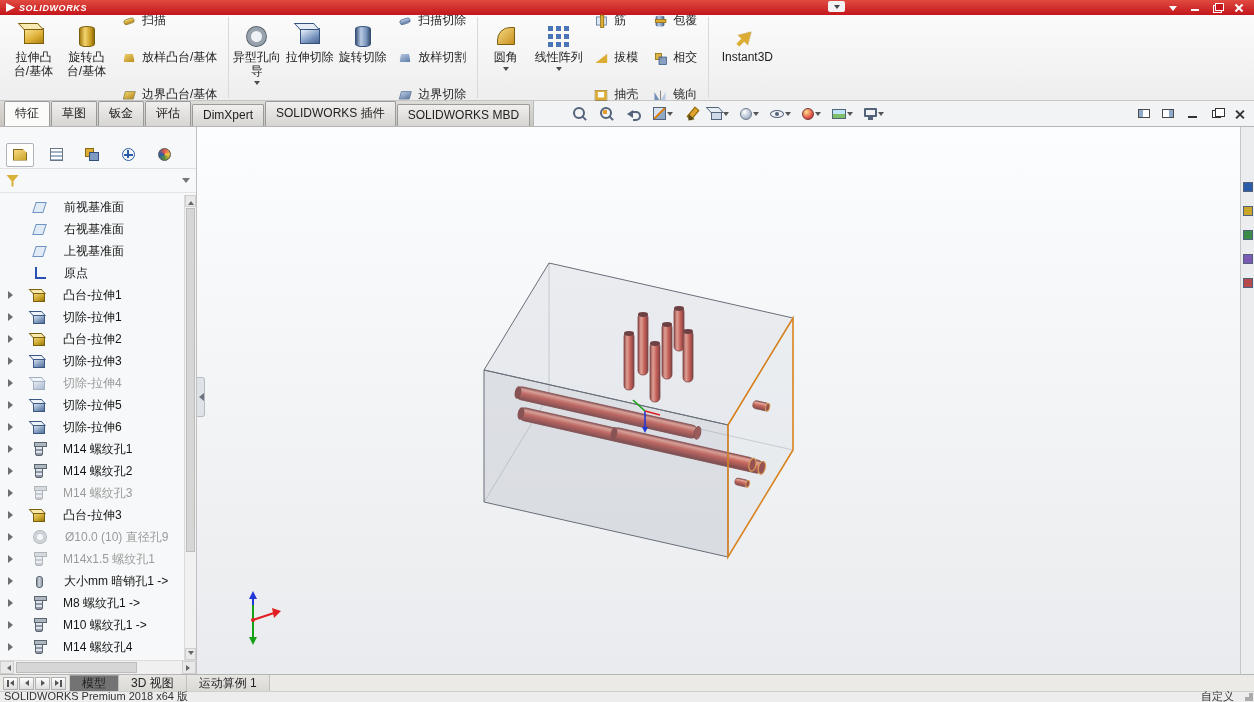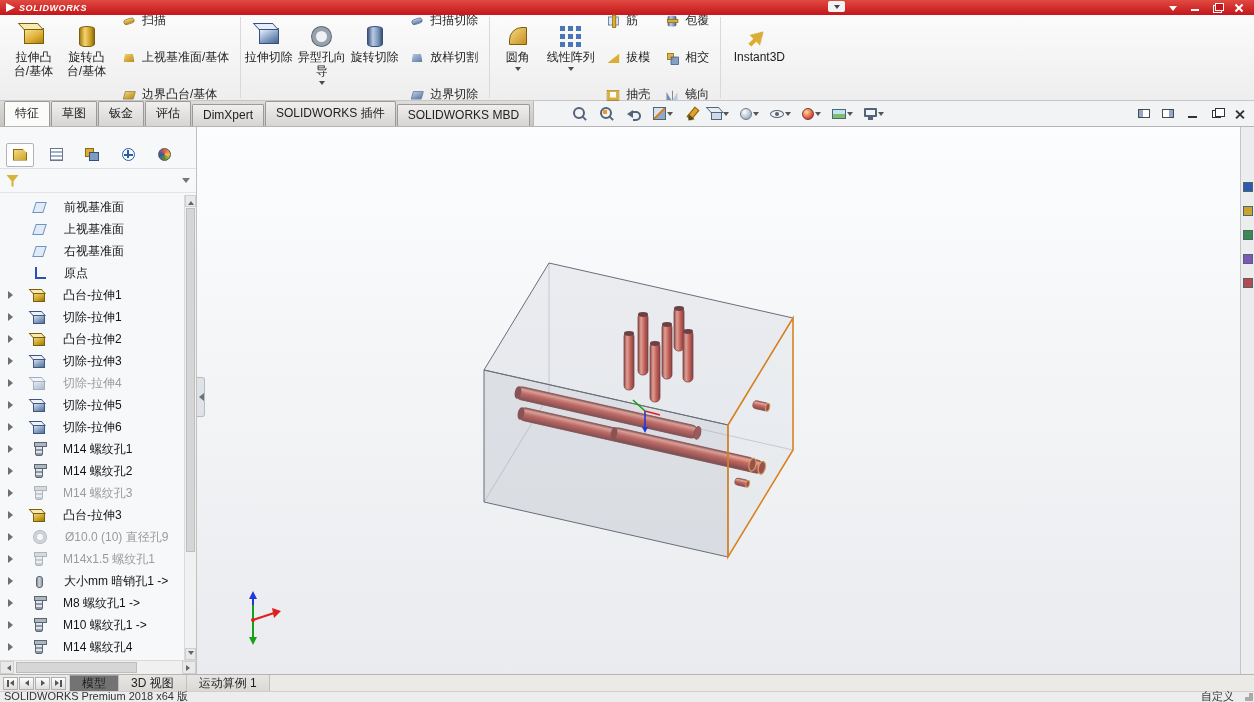--- a/index.html
+++ b/index.html
@@ -234,44 +234,44 @@
       <div class="btn-small">
         <span class="ri s">
             <span class="capsule gold"></span>
           </span>
         <span>扫描</span>
       </div>
       <div class="btn-small">
         <span class="ri s">
             <span class="trap gold"></span>
           </span>
-        <span>上视基准面/基体</span>
+        <span>放样凸台/基体</span>
       </div>
       <div class="btn-small">
         <span class="ri s">
             <span class="skewp gold"></span>
           </span>
         <span>边界凸台/基体</span>
       </div>
     </div>
   </div>
 
   <div class="rgroup">
     <div class="btn-large">
       <span class="ri">
-          <span class="cube blue"></span>
-        </span>
-      <span class="lbl">拉伸切除</span>
+          <span class="ring"></span>
+        </span>
+      <span class="lbl">异型孔向导</span>
+      <span class="dn"></span>
     </div>
     <div class="btn-large">
       <span class="ri">
-          <span class="ring"></span>
-        </span>
-      <span class="lbl">异型孔向导</span>
-      <span class="dn"></span>
+          <span class="cube blue"></span>
+        </span>
+      <span class="lbl">拉伸切除</span>
     </div>
     <div class="btn-large">
       <span class="ri">
           <span class="cyl blue"></span>
         </span>
       <span class="lbl">旋转切除</span>
     </div>
     <div class="col-smalls">
       <div class="btn-small">
         <span class="ri s">
@@ -590,27 +590,27 @@
 
         <div class="trow">
           <span class="t-arrow"></span>
           <span class="t-ic plane-icon"></span>
           <span class="t-lbl">前视基准面</span>
         </div>
 
         <div class="trow">
           <span class="t-arrow"></span>
           <span class="t-ic plane-icon"></span>
-          <span class="t-lbl">上视基准面</span>
+          <span class="t-lbl">右视基准面</span>
         </div>
 
         <div class="trow">
           <span class="t-arrow"></span>
           <span class="t-ic plane-icon"></span>
-          <span class="t-lbl">右视基准面</span>
+          <span class="t-lbl">上视基准面</span>
         </div>
 
         <div class="trow">
           <span class="t-arrow"></span>
           <span class="t-ic origin-icon"></span>
           <span class="t-lbl">原点</span>
         </div>
 
         <div class="trow">
           <span class="t-arrow exp"></span>

